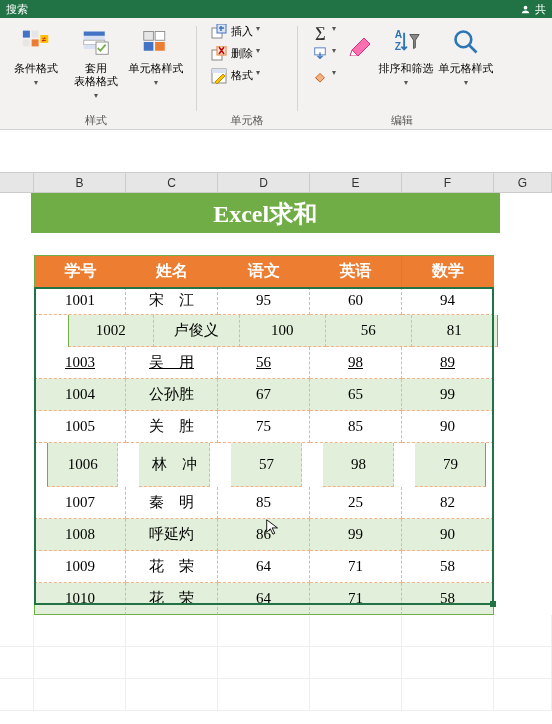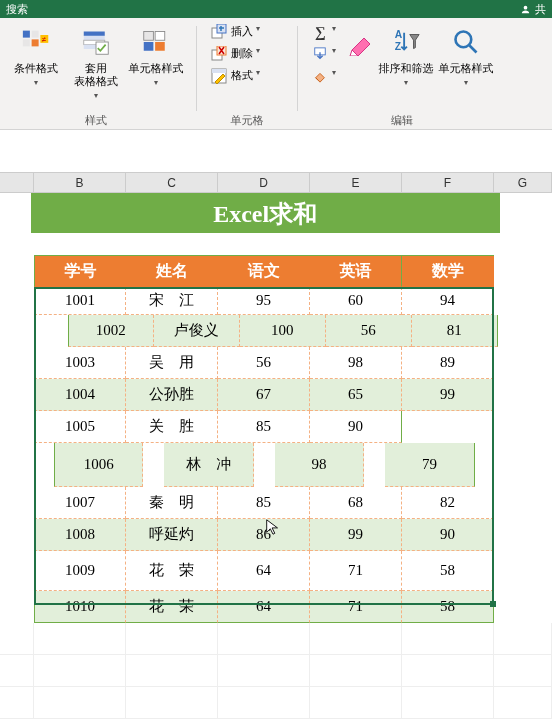--- a/index.html
+++ b/index.html
@@ -371,21 +371,21 @@
       </div>
       <div class="row data-row even" style="height: 32px; padding-left: 36px;">
         <div class="cell wA"></div>
         <div class="cell wB d first-col">1002</div>
         <div class="cell wC d name-spaced">卢俊义</div>
         <div class="cell wD d">100</div>
         <div class="cell wE d">56</div>
         <div class="cell wF d last-col">81</div>
         <div class="cell wG"></div>
       </div>
-      <div class="row data-row odd" style="height: 32px;">
+      <div class="row data-row odd" style="height: 32px; text-decoration: underline;">
         <div class="cell wA"></div>
         <div class="cell wB d first-col">1003</div>
         <div class="cell wC d name-spaced">吴　用</div>
         <div class="cell wD d">56</div>
         <div class="cell wE d">98</div>
         <div class="cell wF d last-col">89</div>
         <div class="cell wG"></div>
       </div>
       <div class="row data-row even" style="height: 32px;">
         <div class="cell wA"></div>
@@ -393,51 +393,53 @@
         <div class="cell wC d name-spaced">公孙胜</div>
         <div class="cell wD d">67</div>
         <div class="cell wE d">65</div>
         <div class="cell wF d last-col">99</div>
         <div class="cell wG"></div>
       </div>
       <div class="row data-row odd" style="height: 32px;">
         <div class="cell wA"></div>
         <div class="cell wB d first-col">1005</div>
         <div class="cell wC d name-spaced">关　胜</div>
+        <div class="cell wD d">75</div>
         <div class="cell wE d">85</div>
         <div class="cell wF d last-col">90</div>
         <div class="cell wG"></div>
       </div>
       <div class="row data-row even" style="height: 44px; gap: 21px;">
         <div class="cell wA"></div>
         <div class="cell wB d first-col">1006</div>
         <div class="cell wC d name-spaced">林　冲</div>
+        <div class="cell wD d">57</div>
         <div class="cell wE d">98</div>
         <div class="cell wF d last-col">79</div>
         <div class="cell wG"></div>
       </div>
       <div class="row data-row odd" style="height: 32px; justify-content: center;">
         <div class="cell wA"></div>
         <div class="cell wB d first-col">1007</div>
         <div class="cell wC d name-spaced">秦　明</div>
         <div class="cell wD d">85</div>
-        <div class="cell wE d">68</div>
+        <div class="cell wE d">25</div>
         <div class="cell wF d last-col">82</div>
         <div class="cell wG"></div>
       </div>
       <div class="row data-row even" style="height: 32px;">
         <div class="cell wA"></div>
         <div class="cell wB d first-col">1008</div>
         <div class="cell wC d name-spaced">呼延灼</div>
         <div class="cell wD d">86</div>
         <div class="cell wE d">99</div>
         <div class="cell wF d last-col">90</div>
         <div class="cell wG"></div>
       </div>
-      <div class="row data-row odd" style="height: 40px;">
+      <div class="row data-row odd" style="height: 32px;">
         <div class="cell wA"></div>
         <div class="cell wB d first-col">1009</div>
         <div class="cell wC d name-spaced">花　荣</div>
         <div class="cell wD d">64</div>
         <div class="cell wE d">71</div>
         <div class="cell wF d last-col">58</div>
         <div class="cell wG"></div>
       </div>
       <div class="row data-row last even" style="height: 32px; align-items: center;">
         <div class="cell wA"></div>

